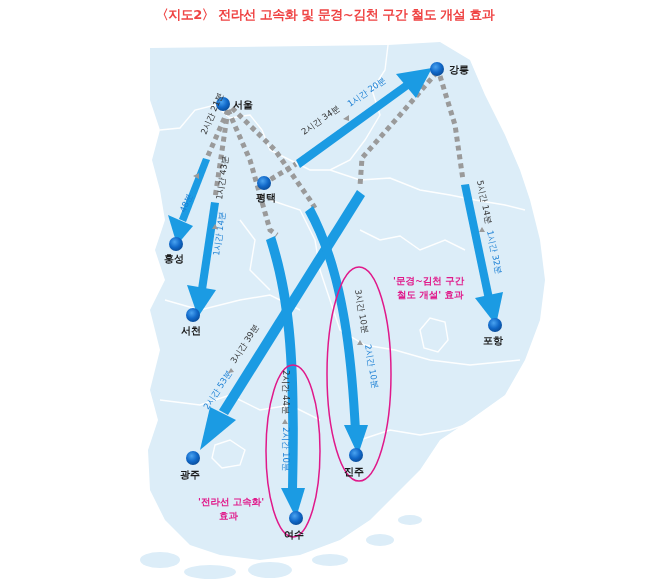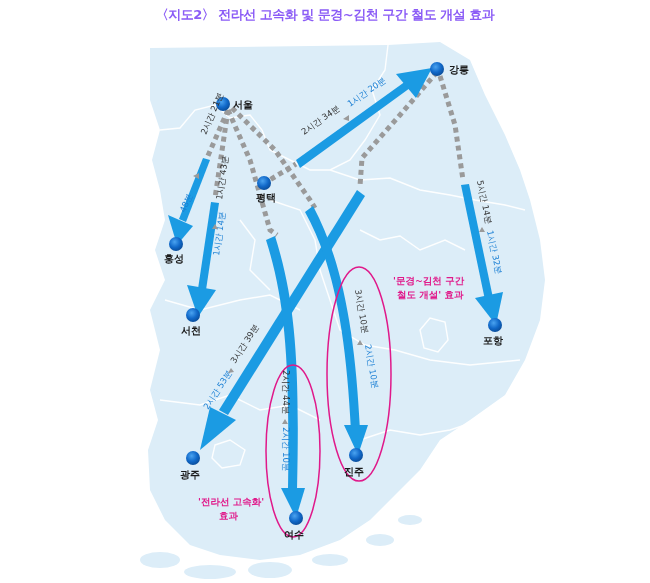--- a/index.html
+++ b/index.html
@@ -1,17 +1,17 @@
 <!DOCTYPE html>
 <html><head>
 <meta charset="utf-8">
 <style>
   html, body { margin: 0; padding: 0; background: #ffffff; }
   body { width: 650px; height: 583px; position: relative; overflow: hidden; font-family: "DejaVu Sans", sans-serif; }
-  .title { position: absolute; left: 0; top: 6px; width: 650px; text-align: center; font-size: 13px; font-weight: bold; color: #8b5cf6; letter-spacing: -0.5px; }
+  .title { position: absolute; left: 0; top: 6px; width: 650px; text-align: center; font-size: 13px; font-weight: bold; color: #ef4444; letter-spacing: -0.5px; }
   svg.map { position: absolute; left: 0; top: 0; }
   .city-label { font-family: "DejaVu Sans", sans-serif; font-size: 10px; font-weight: bold; fill: #1a1a1a; }
   .time-old { font-family: "DejaVu Sans", sans-serif; font-size: 8.5px; fill: #333333; }
   .time-new { font-family: "DejaVu Sans", sans-serif; font-size: 8.5px; fill: #1a7fd4; }
   .annot { font-family: "DejaVu Sans", sans-serif; font-size: 9.5px; font-weight: bold; fill: #e0198a; }
 </style>
 </head>
 <body>
 
 <div class="title">〈지도2〉 전라선 고속화 및 문경~김천 구간 철도 개설 효과</div>

